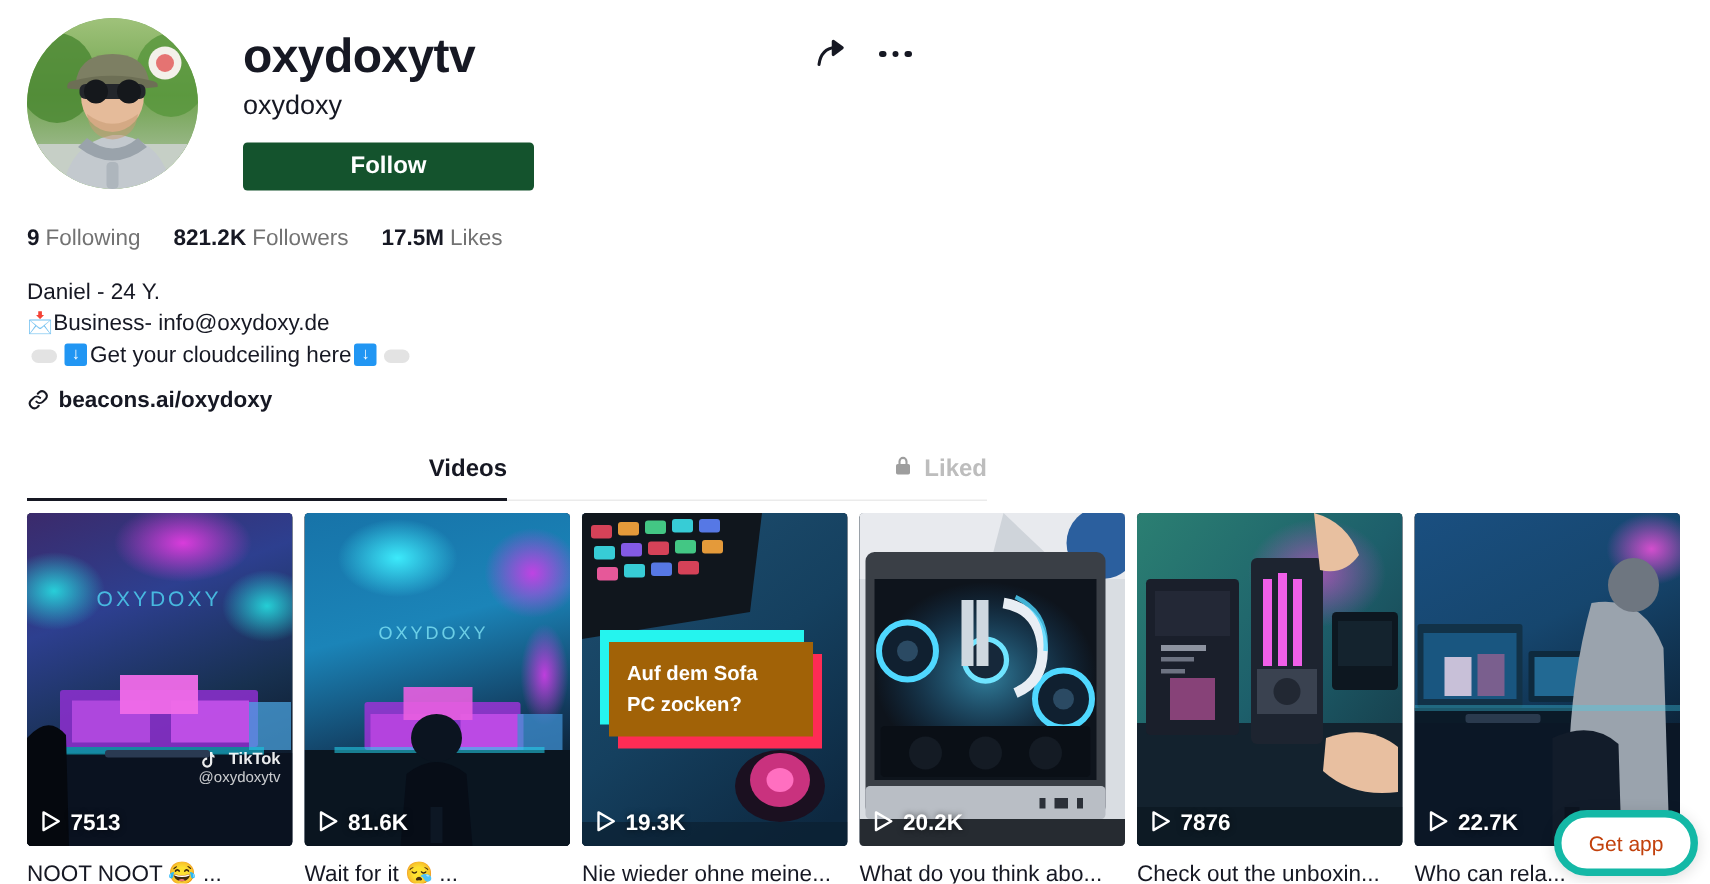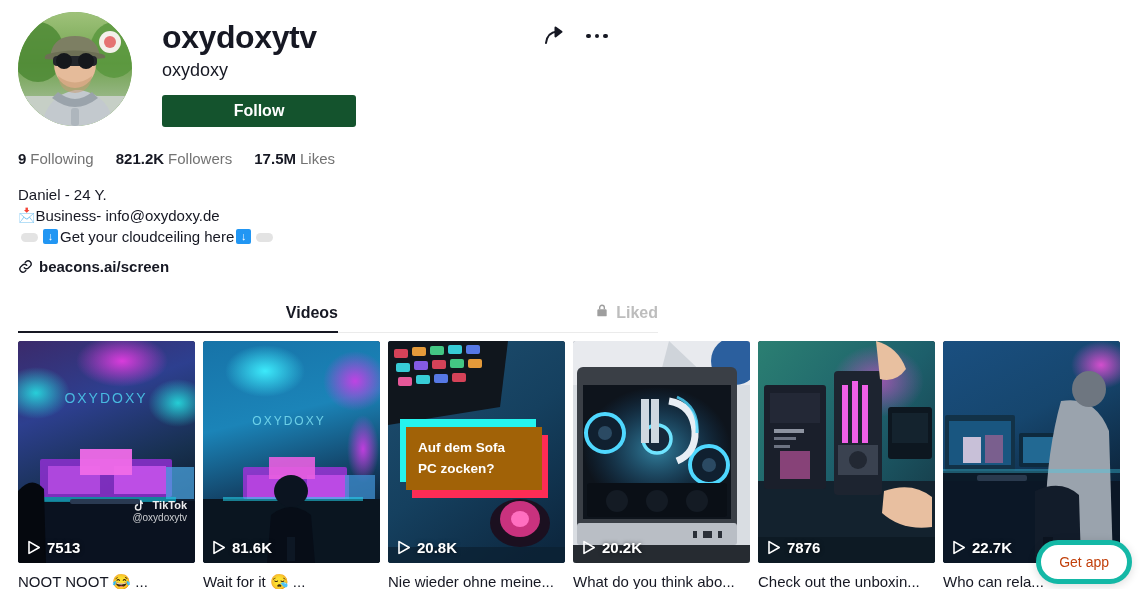--- a/index.html
+++ b/index.html
@@ -94,21 +94,21 @@
     display: flex; gap: 8px; margin: 8px 0 0 18px;
   }
   .card { width: 177px; cursor: pointer; }
   .thumb {
     position: relative; width: 177px; height: 222px;
     border-radius: 3px; overflow: hidden; background: #0d1b2a;
   }
   .thumb .art { position: absolute; inset: 0; }
   .views {
     position: absolute; left: 9px; bottom: 7px;
-    display: flex; align-items: center; gap: 6px;
+    display: flex; gap: 6px;
     color: #fff; font-size: 15px; font-weight: bold;
     text-shadow: 0 0 4px rgba(0,0,0,.6); z-index: 5;
   }
   .play-tri { display: block; }
   .caption {
     margin-top: 9px; font-size: 15px; line-height: 20px;
     color: #161823; white-space: nowrap; overflow: hidden;
   }
 
   
@@ -243,21 +243,21 @@
       <span class="dl-box">↓</span>
       <span class="cloud"></span>
     </div>
   </div>
 
   <div class="link-row">
     <svg width="15" height="15" viewBox="0 0 24 24" fill="none" stroke="#161823" stroke-width="2.2" stroke-linecap="round">
       <path d="M10 14a5 5 0 0 0 7 0l3-3a5 5 0 0 0-7-7l-1.5 1.5"></path>
       <path d="M14 10a5 5 0 0 0-7 0l-3 3a5 5 0 0 0 7 7l1.5-1.5"></path>
     </svg>
-    <span>beacons.ai/screen</span>
+    <span>beacons.ai/oxydoxy</span>
   </div>
 
   <div class="tabs">
     <div class="tab active">
       <span>Videos</span>
     </div>
     <div class="tab">
       <span class="lock">
         <svg width="14" height="15" viewBox="0 0 24 24">
           <rect x="4" y="10" width="16" height="12" rx="2" fill="#9e9e9e"></rect>
@@ -406,21 +406,21 @@
           <div class="shadow-cyan"></div>
           <div class="box">
             <div>Auf dem Sofa</div>
             <div>PC zocken?</div>
           </div>
         </div>
         <div class="views">
           <svg class="play-tri" width="14" height="15" viewBox="0 0 14 15">
             <path d="M2 1.6 L12.2 7.5 L2 13.4 Z" fill="none" stroke="#fff" stroke-width="1.6" stroke-linejoin="round"></path>
           </svg>
-          <span>20.8K</span>
+          <span>19.3K</span>
         </div>
       </div>
       <div class="caption">Nie wieder ohne meine...</div>
     </div>
 
     <div class="card">
       <div class="thumb">
         <svg class="art" viewBox="0 0 177 222" preserveAspectRatio="none">
           <defs>
             <radialGradient id="b4">

